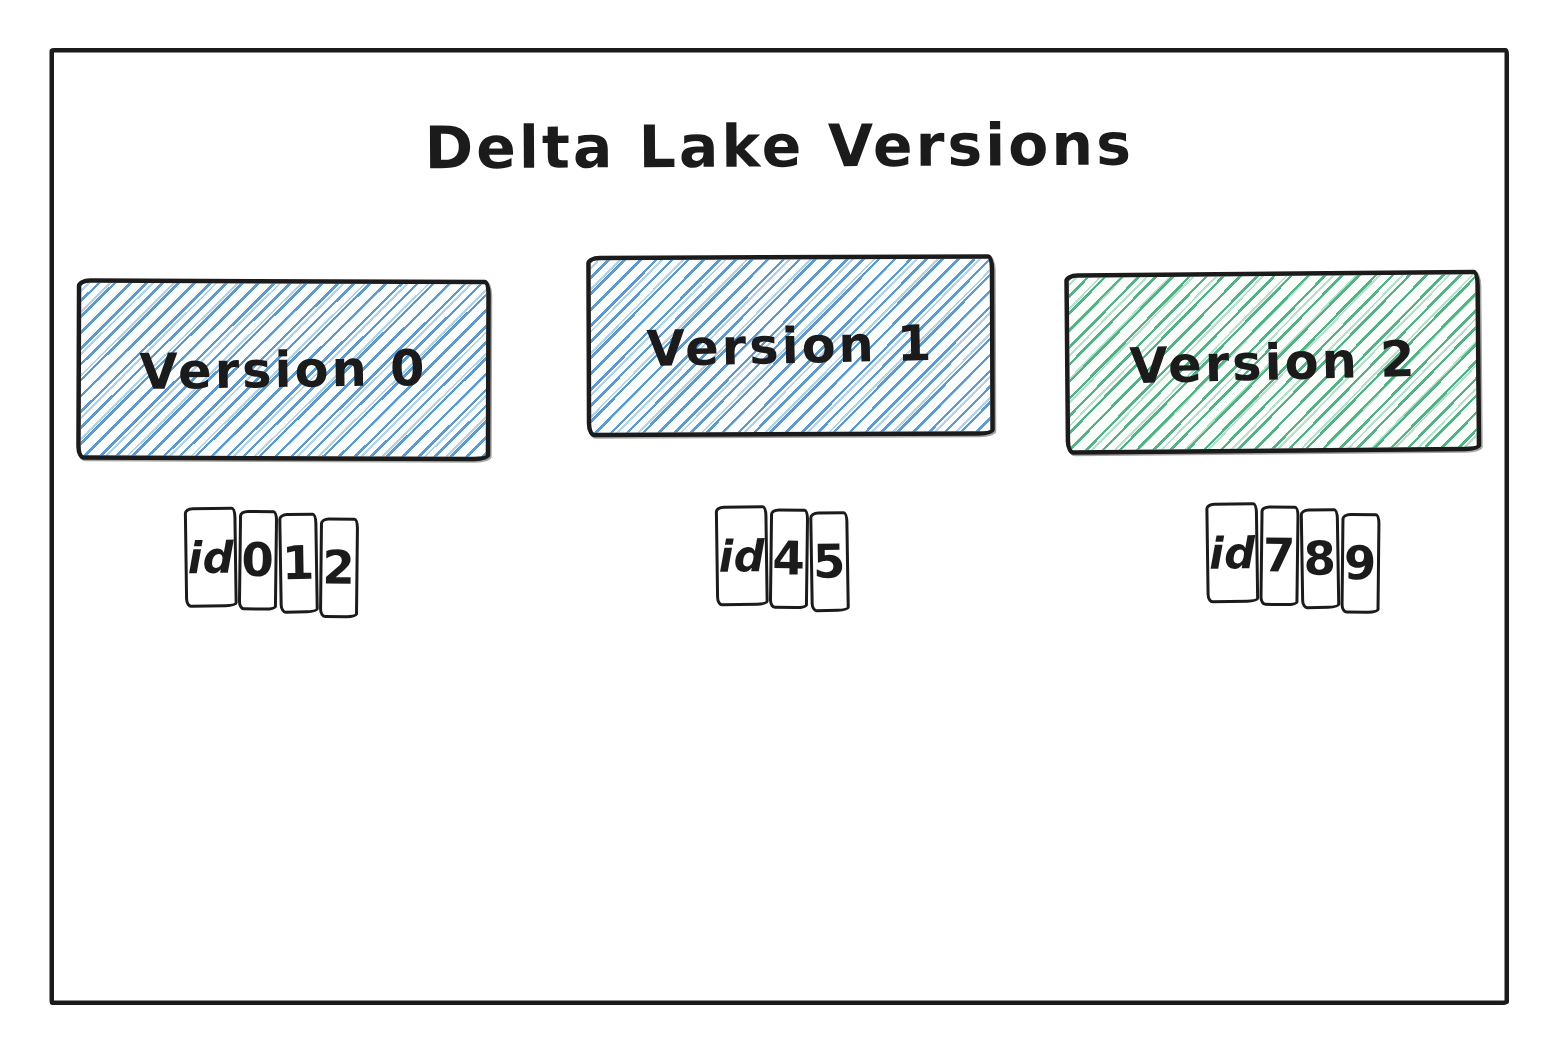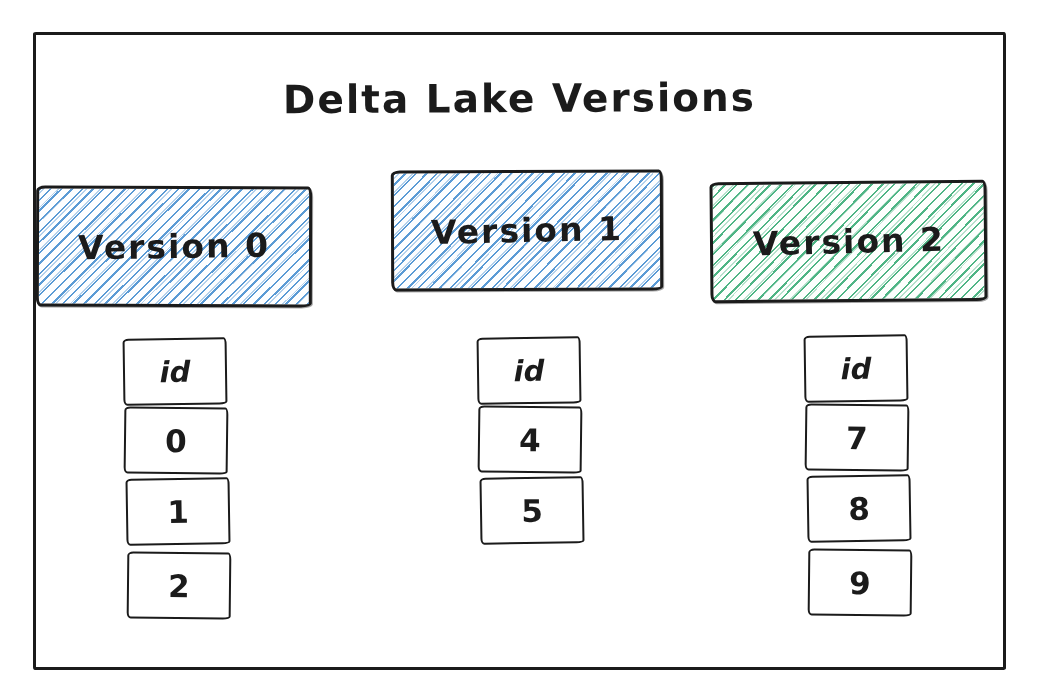--- a/index.html
+++ b/index.html
@@ -57,35 +57,35 @@
     background-image:
       repeating-linear-gradient(135deg, var(--green-hatch) 0px, var(--green-hatch) 1.7px, transparent 1.7px, transparent 8px),
       repeating-linear-gradient(135deg, rgba(79,181,133,0.4) 3px, rgba(79,181,133,0.4) 4.3px, transparent 4.3px, transparent 14px);
   }
   .hatch-gray {
     background-color: #ffffff;
     background-image:
       repeating-linear-gradient(135deg, var(--gray-hatch) 0px, var(--gray-hatch) 1.5px, transparent 1.5px, transparent 8px),
       repeating-linear-gradient(135deg, rgba(190,190,190,0.45) 3px, rgba(190,190,190,0.45) 4.2px, transparent 4.2px, transparent 13px);
   }
-  #version-box-0 { left: 36px;  top: 186px; width: 276px; transform: rotate(0.2deg); }
+  #version-box-0 { left: 51px;  top: 186px; width: 276px; transform: rotate(0.2deg); }
   #version-box-1 { left: 391px; top: 170px; width: 272px; transform: rotate(-0.2deg); }
   #version-box-2 { left: 710px; top: 181px; width: 277px; transform: rotate(-0.5deg); }
   .version-label {
     font-size: 33px;
     font-weight: 600;
     letter-spacing: 2px;
     transform: rotate(-1deg);
     white-space: nowrap;
   }
   .id-table {
     position: absolute;
     width: 104px;
     display: flex;
-    flex-direction: column;
+    flex-direction: row;
   }
   #id-table-0 { left: 123px; top: 338px; }
   #id-table-1 { left: 477px; top: 337px; }
   #id-table-2 { left: 804px; top: 335px; }
   .cell {
     height: 67px;
     border: 2.5px solid var(--stroke);
     border-radius: 6px 3px 8px 4px / 4px 7px 3px 6px;
     display: flex;
     align-items: center;

